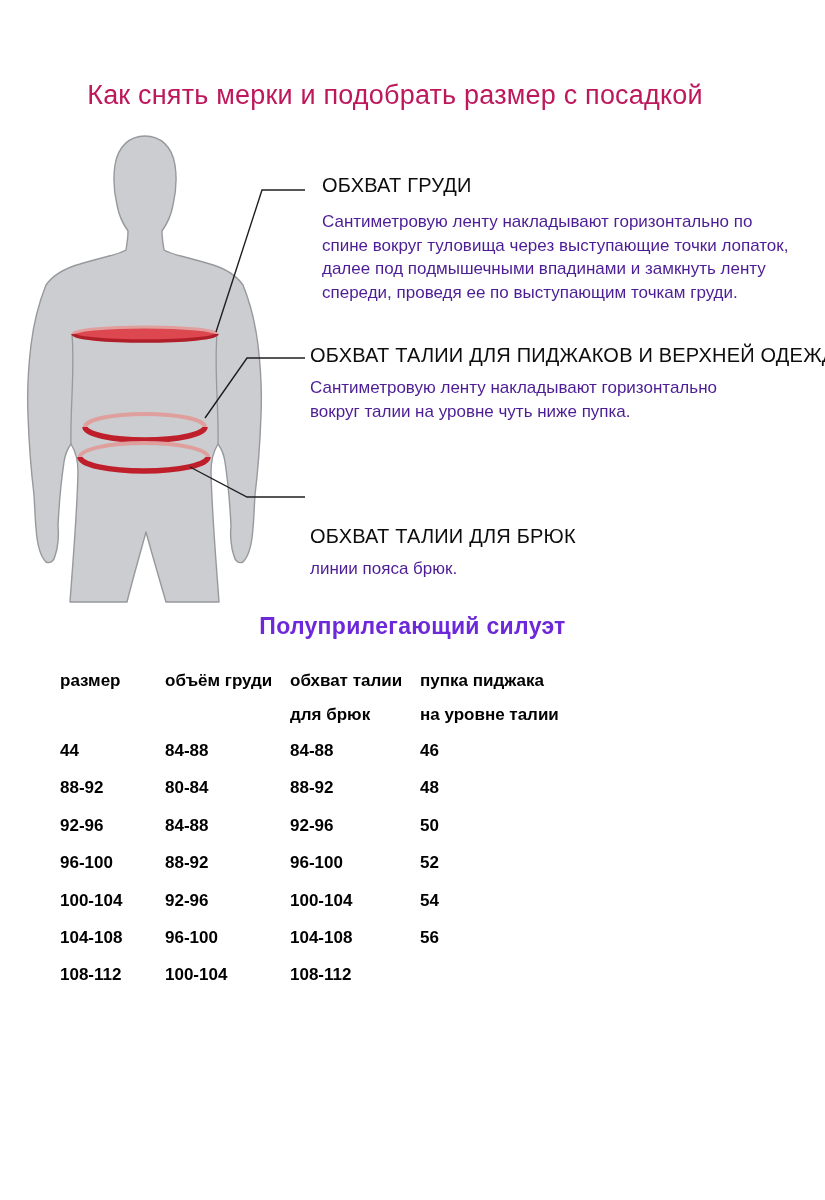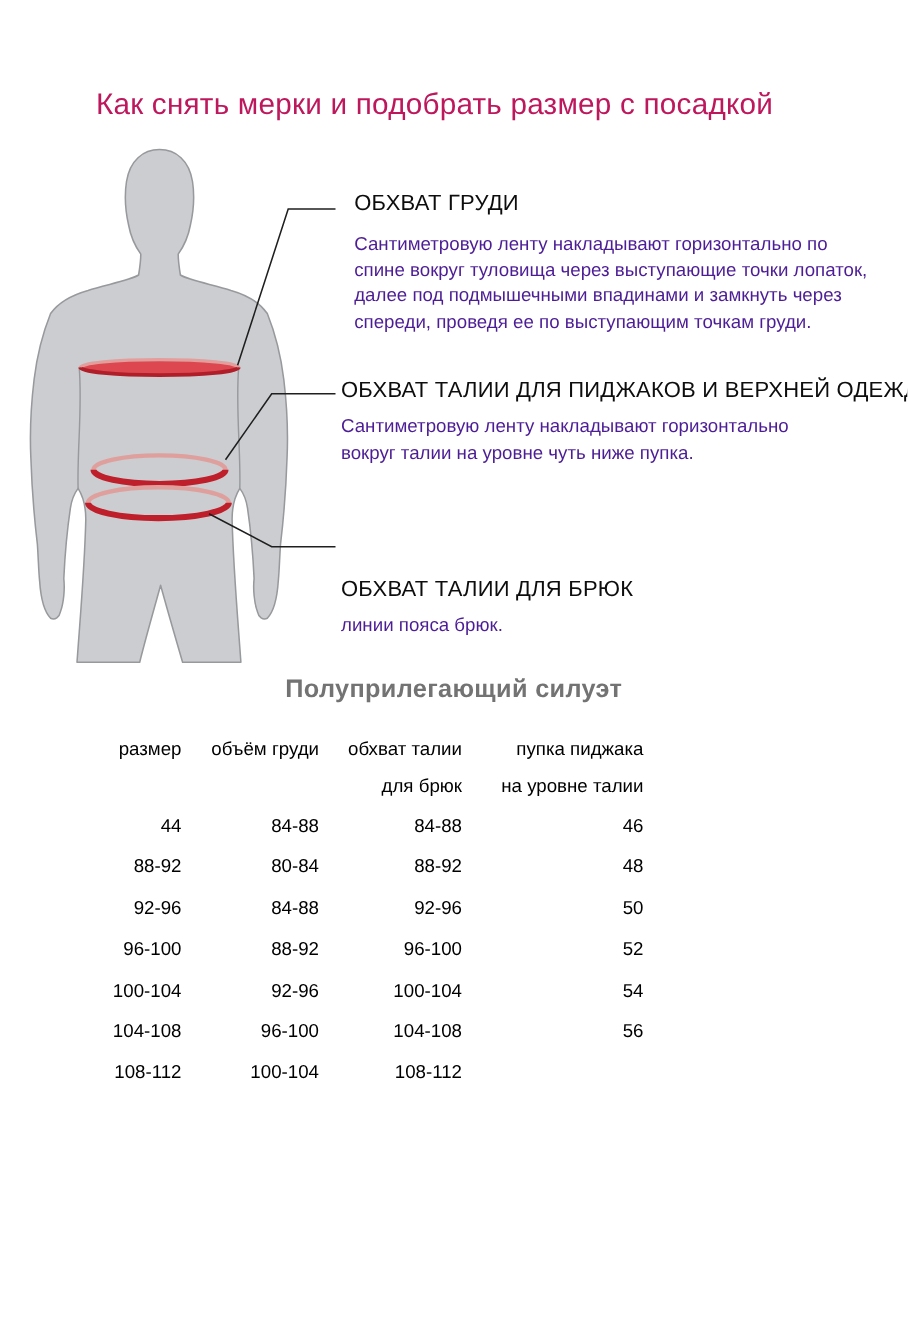--- a/index.html
+++ b/index.html
@@ -24,30 +24,30 @@
     letter-spacing:.2px;white-space:nowrap;
   }
   .callout .body{margin-top:9px;font-size:17px;line-height:23.5px;color:#4c1d95;}
   .callout .body .bl{white-space:nowrap;}
   .s1{left:310px;top:174px;margin-left:12px;}
   .s2{left:310px;top:344px;}
   .s3{left:310px;top:483px;margin-top:42px;}
   .s1 .body{margin-top:13px;}
   .table-title{
     position:absolute;top:613px;left:0;width:825px;text-align:center;
-    margin:0;font-size:23px;font-weight:700;color:#737373;letter-spacing:.3px;
+    margin:0;font-size:23px;font-weight:700;color:#6d28d9;letter-spacing:.3px;
   }
   .size-table{
     position:absolute;left:60px;top:671px;width:525px;
     display:grid;
     grid-template-columns:105px 125px 130px 165px;
     font-size:17px;color:#000;
   }
   .size-table .cell{
-    text-align:right;line-height:20px;
+    text-align:left;line-height:20px;font-weight:bold;
   }
   .size-table .h1cell{height:34px;}
   .size-table .h2cell{height:36px;}
   .size-table .dcell{height:37.4px;}
 </style>
 </head>
 <body>
 
 <div class="page">
 
@@ -119,21 +119,21 @@
       <polyline points="205,298 247,238 305,238" fill="none" stroke="#1f1f1f" stroke-width="1.4"></polyline>
       <polyline points="190,347 247,377 305,377" fill="none" stroke="#1f1f1f" stroke-width="1.4"></polyline>
     </svg>
   </div>
 
   <section class="callout s1">
     <h2>ОБХВАТ ГРУДИ</h2>
     <div class="body">
       <div class="bl">Сантиметровую ленту накладывают горизонтально по</div>
       <div class="bl">спине вокруг туловища через выступающие точки лопаток,</div>
-      <div class="bl">далее под подмышечными впадинами и замкнуть через</div>
+      <div class="bl">далее под подмышечными впадинами и замкнуть ленту</div>
       <div class="bl">спереди, проведя ее по выступающим точкам груди.</div>
     </div>
   </section>
 
   <section class="callout s2">
     <h2>ОБХВАТ ТАЛИИ ДЛЯ ПИДЖАКОВ И ВЕРХНЕЙ ОДЕЖДЫ</h2>
     <div class="body">
       <div class="bl">Сантиметровую ленту накладывают горизонтально</div>
       <div class="bl">вокруг талии на уровне чуть ниже пупка.</div>
     </div>

